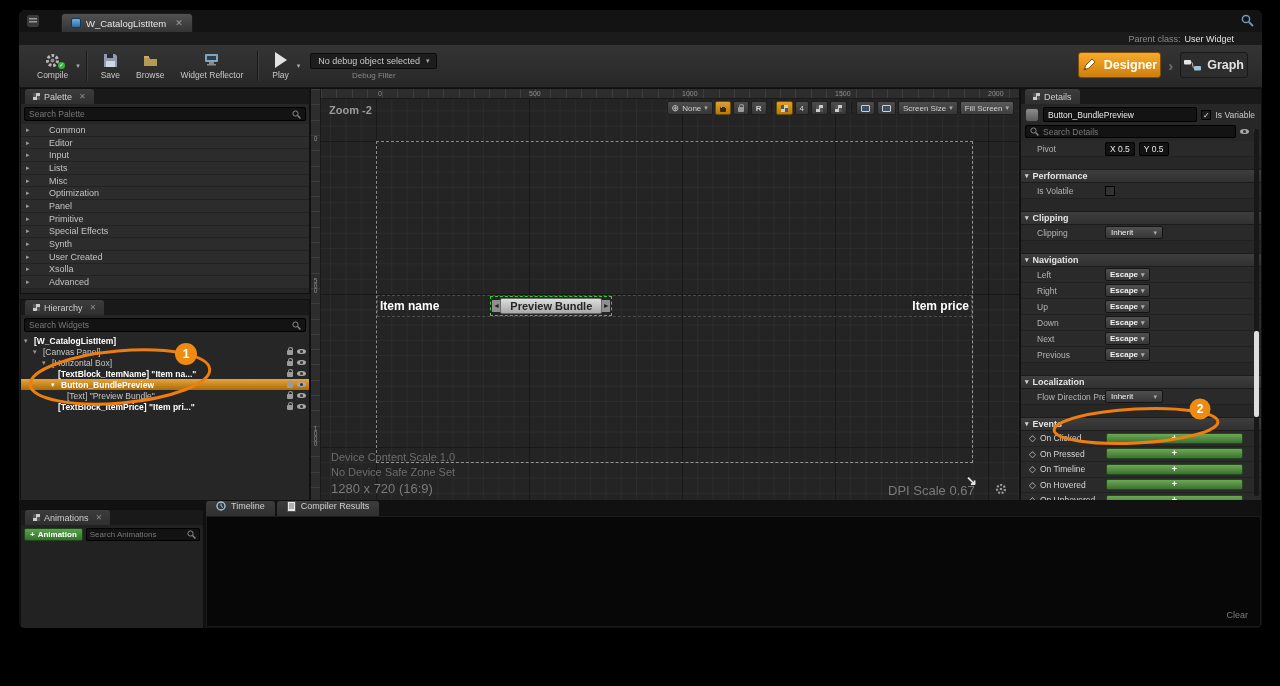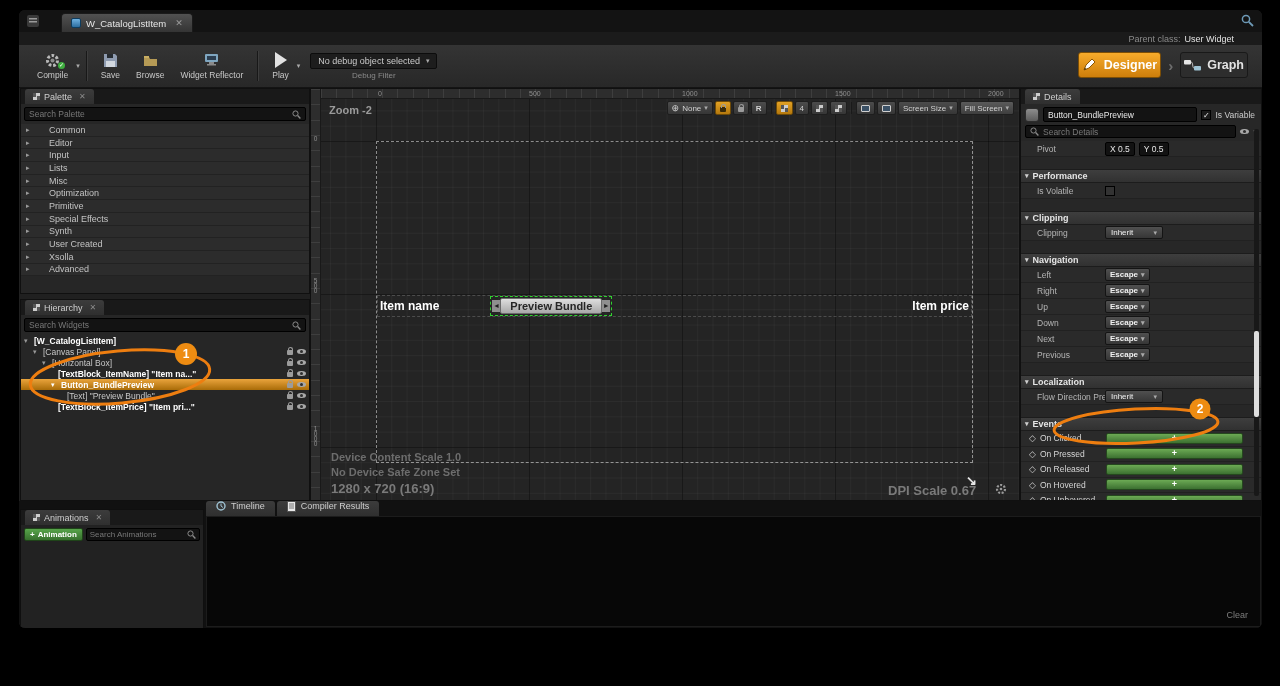--- a/index.html
+++ b/index.html
@@ -65,21 +65,21 @@
 .cvsep{width:1px;height:12px;background:#1a1a1a;margin:0 2px}
 .ic-grid{display:inline-block;width:7px;height:7px;background:conic-gradient(#ccc 0 25%,#555 0 50%,#ccc 0 75%,#555 0)}
 .ic-mon2{display:inline-block;width:9px;height:7px;border:1px solid #cfcfcf;border-radius:1px;background:#3b5166}
 .design-rect{position:absolute;left:65px;top:52px;width:597px;height:322px;border:1px dashed rgba(255,255,255,.5)}
 .hbox-row{position:absolute;left:66px;top:206px;width:595px;height:22px;border:1px dashed rgba(255,255,255,.18);display:flex;align-items:center}
 .w-itemname{margin-left:2px;color:#fff;font-weight:bold;font-size:12px}
 .w-itemprice{margin-left:auto;margin-right:2px;color:#fff;font-weight:bold;font-size:12px}
 .btn-sel{margin-left:53px;display:flex;align-items:center;outline:1px dashed #2fd32f;outline-offset:1px}
 .handle{width:8px;height:12px;background:#8f8f8f;color:#1f1f1f;font-size:7px;line-height:12px;text-align:center}
 .prev-btn{background:linear-gradient(#dedede,#a9a9a9);border:1px solid #6a6a6a;border-radius:2px;color:#262626;font-weight:bold;font-size:11px;padding:1px 9px}
-.ovl{position:absolute;color:#6d6d6d;font-weight:bold;font-size:11px}
+.ovl{position:absolute;color:#6d6d6d;font-weight:normal;font-size:11px}
 .ovl.big{font-size:13px;color:#7a7a7a}
 .resize-arrow{position:absolute;left:655px;top:384px;color:#e8e8e8;font-size:13px;font-weight:bold}
 
 .details{position:absolute;left:1001px;top:78px;width:242px;height:413px;background:#272727;border:1px solid #101010}
 .dbody{position:absolute;left:0;top:15px;right:0;bottom:0;overflow:hidden}
 .namerow{display:flex;align-items:center;gap:4px;padding:3px 6px 2px 4px}
 .widget-ic{width:14px;height:14px;background:linear-gradient(#8d8d8d,#5c5c5c);border:1px solid #2c2c2c;border-radius:3px}
 .namerow input{flex:1;height:15px;background:#131313;border:1px solid #000;border-radius:2px;color:#e8e8e8;font-size:8.5px;padding:0 4px;outline:none}
 .chk{width:10px;height:10px;background:#1b1b1b;border:1px solid #000;color:#e8e8e8;font-size:8px;line-height:9px;text-align:center}
 .chklbl{color:#cdcdcd;font-size:8.5px}
@@ -257,20 +257,24 @@
       <div class="pal-row">
           <span class="exp">▸</span>
           <span>Misc</span>
         </div>
       <div class="pal-row">
           <span class="exp">▸</span>
           <span>Optimization</span>
         </div>
       <div class="pal-row">
           <span class="exp">▸</span>
+          <span>Panel</span>
+        </div>
+      <div class="pal-row">
+          <span class="exp">▸</span>
           <span>Primitive</span>
         </div>
       <div class="pal-row">
           <span class="exp">▸</span>
           <span>Special Effects</span>
         </div>
       <div class="pal-row">
           <span class="exp">▸</span>
           <span>Synth</span>
         </div>
@@ -561,21 +565,21 @@
           <span class="evlbl">On Clicked</span>
           <span class="plusbtn">+</span>
         </div>
       <div class="evrow">
           <span class="ev-ic">◇</span>
           <span class="evlbl">On Pressed</span>
           <span class="plusbtn">+</span>
         </div>
       <div class="evrow">
           <span class="ev-ic">◇</span>
-          <span class="evlbl">On Released</span>
+          <span class="evlbl">On Timeline</span>
           <span class="plusbtn">+</span>
         </div>
       <div class="evrow">
           <span class="ev-ic">◇</span>
           <span class="evlbl">On Hovered</span>
           <span class="plusbtn">+</span>
         </div>
       <div class="evrow">
           <span class="ev-ic">◇</span>
           <span class="evlbl">On Unhovered</span>

